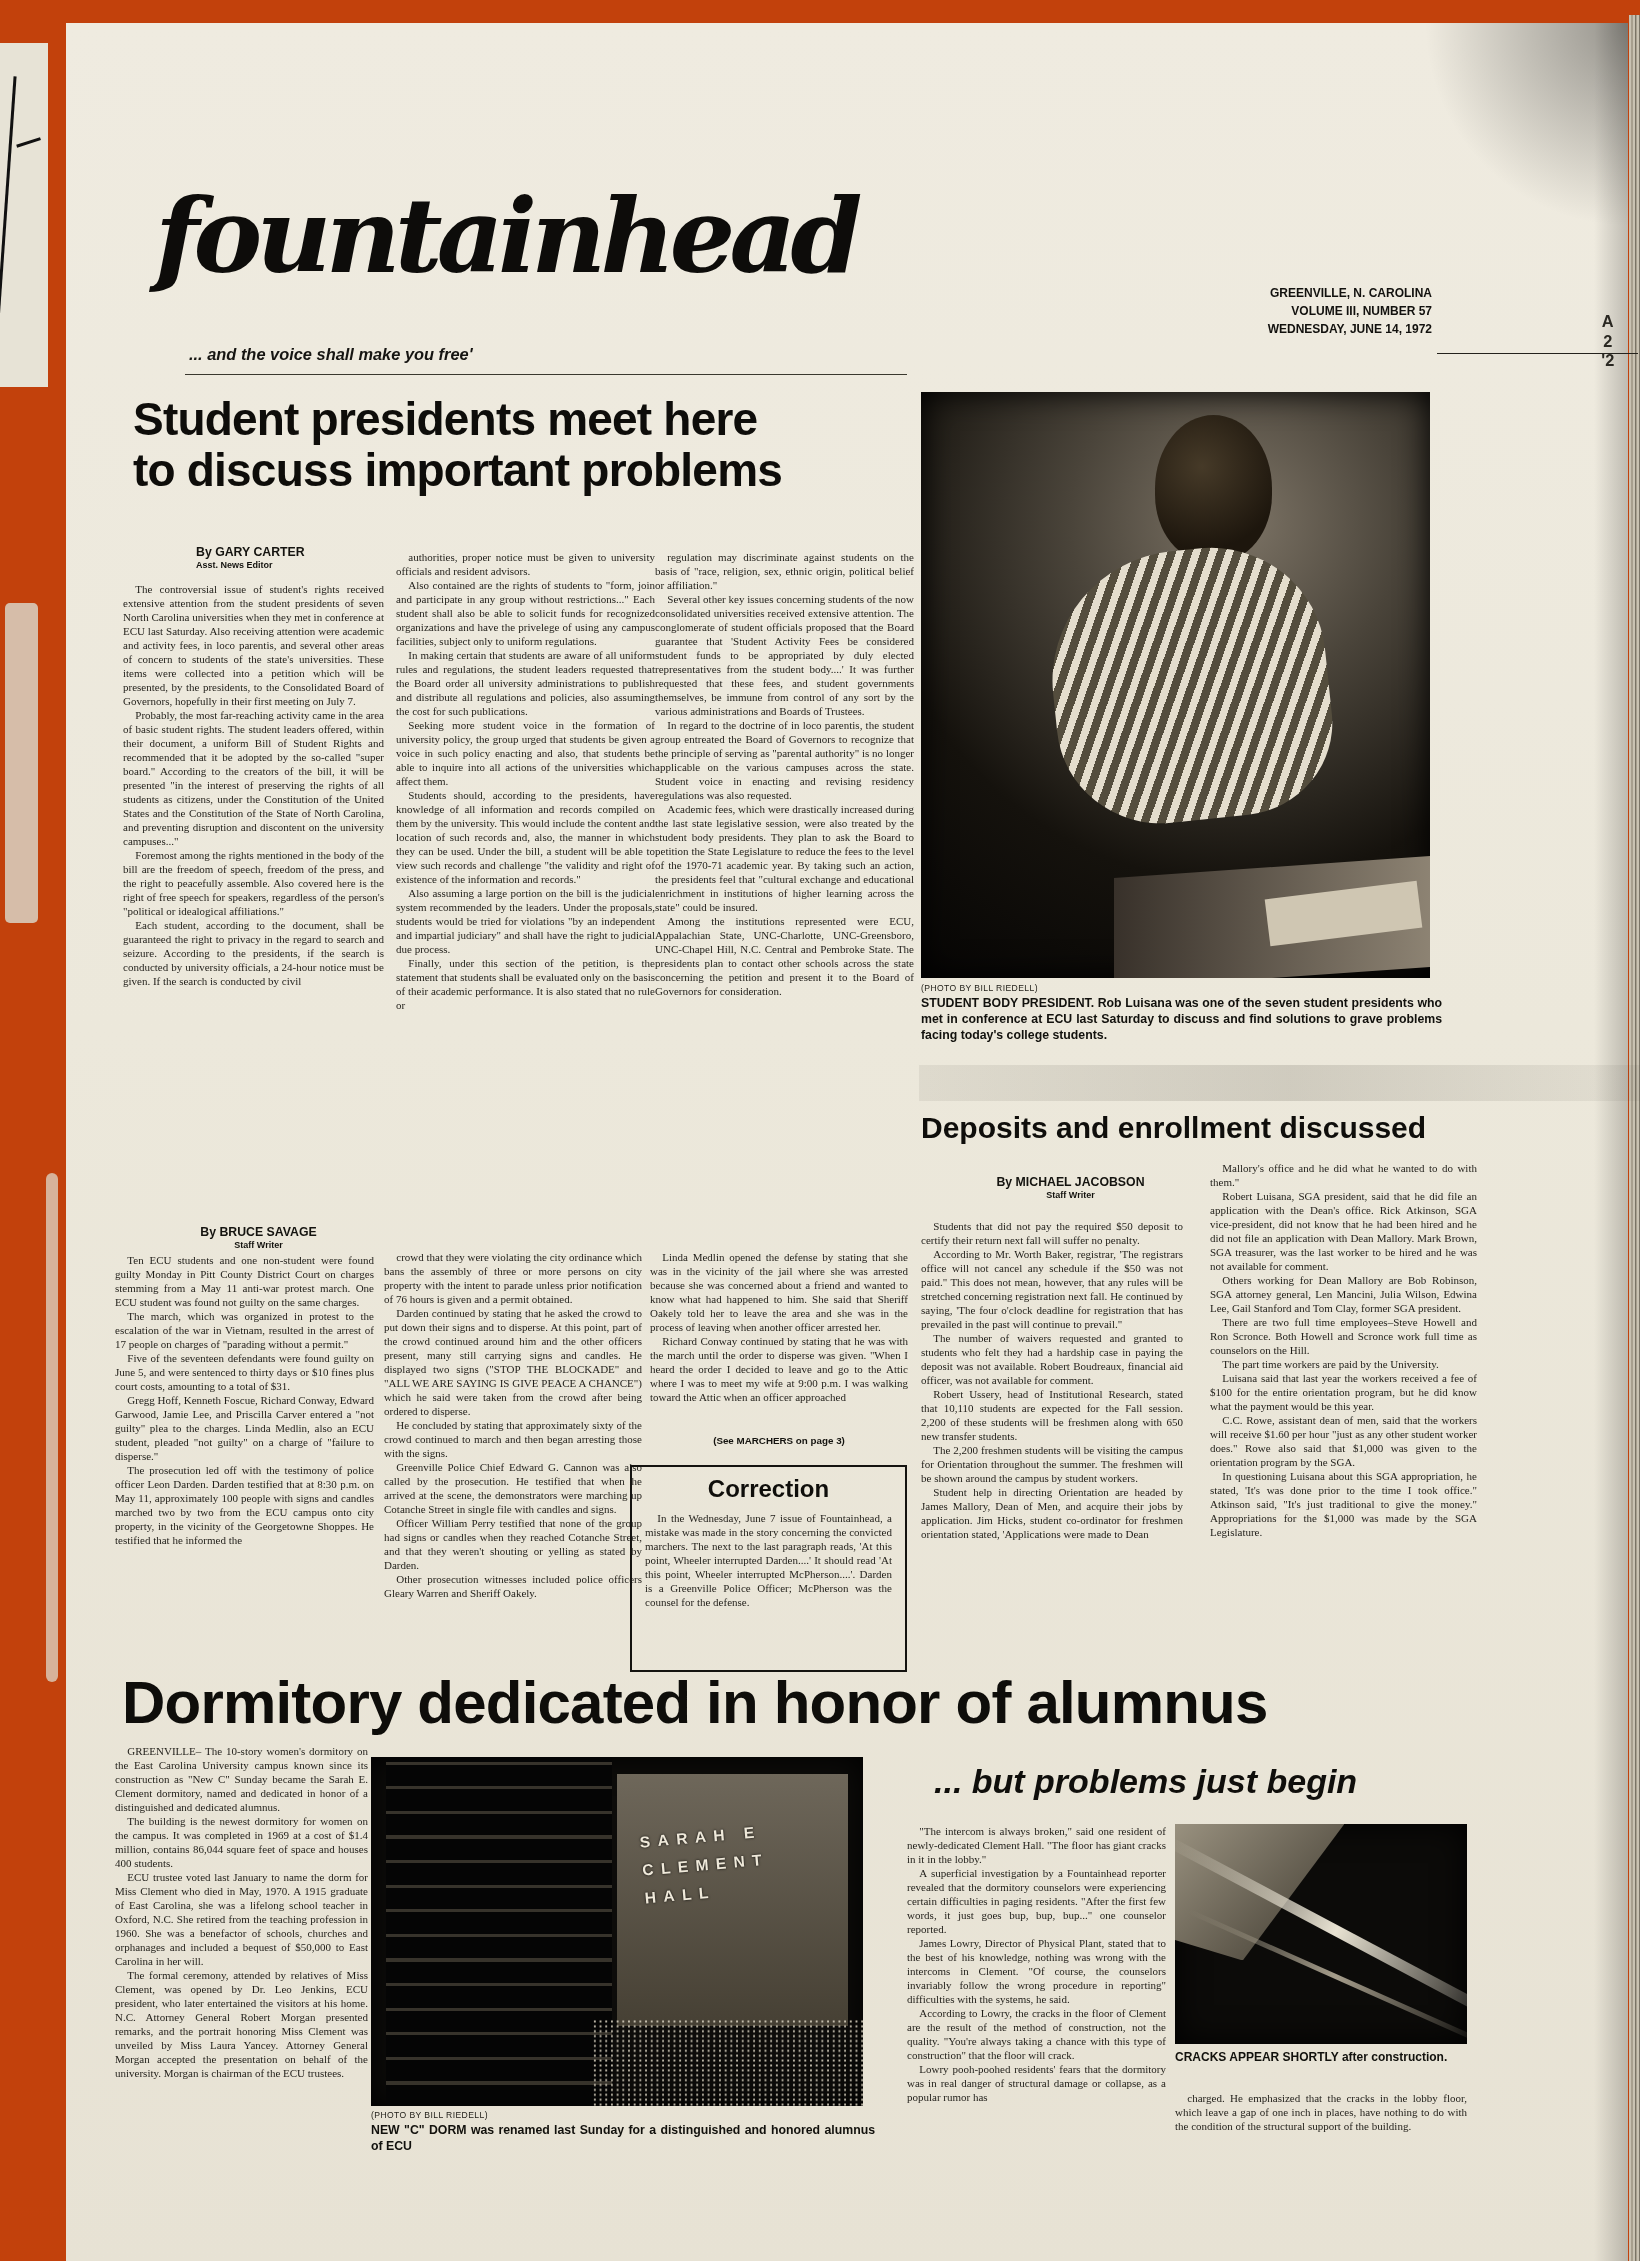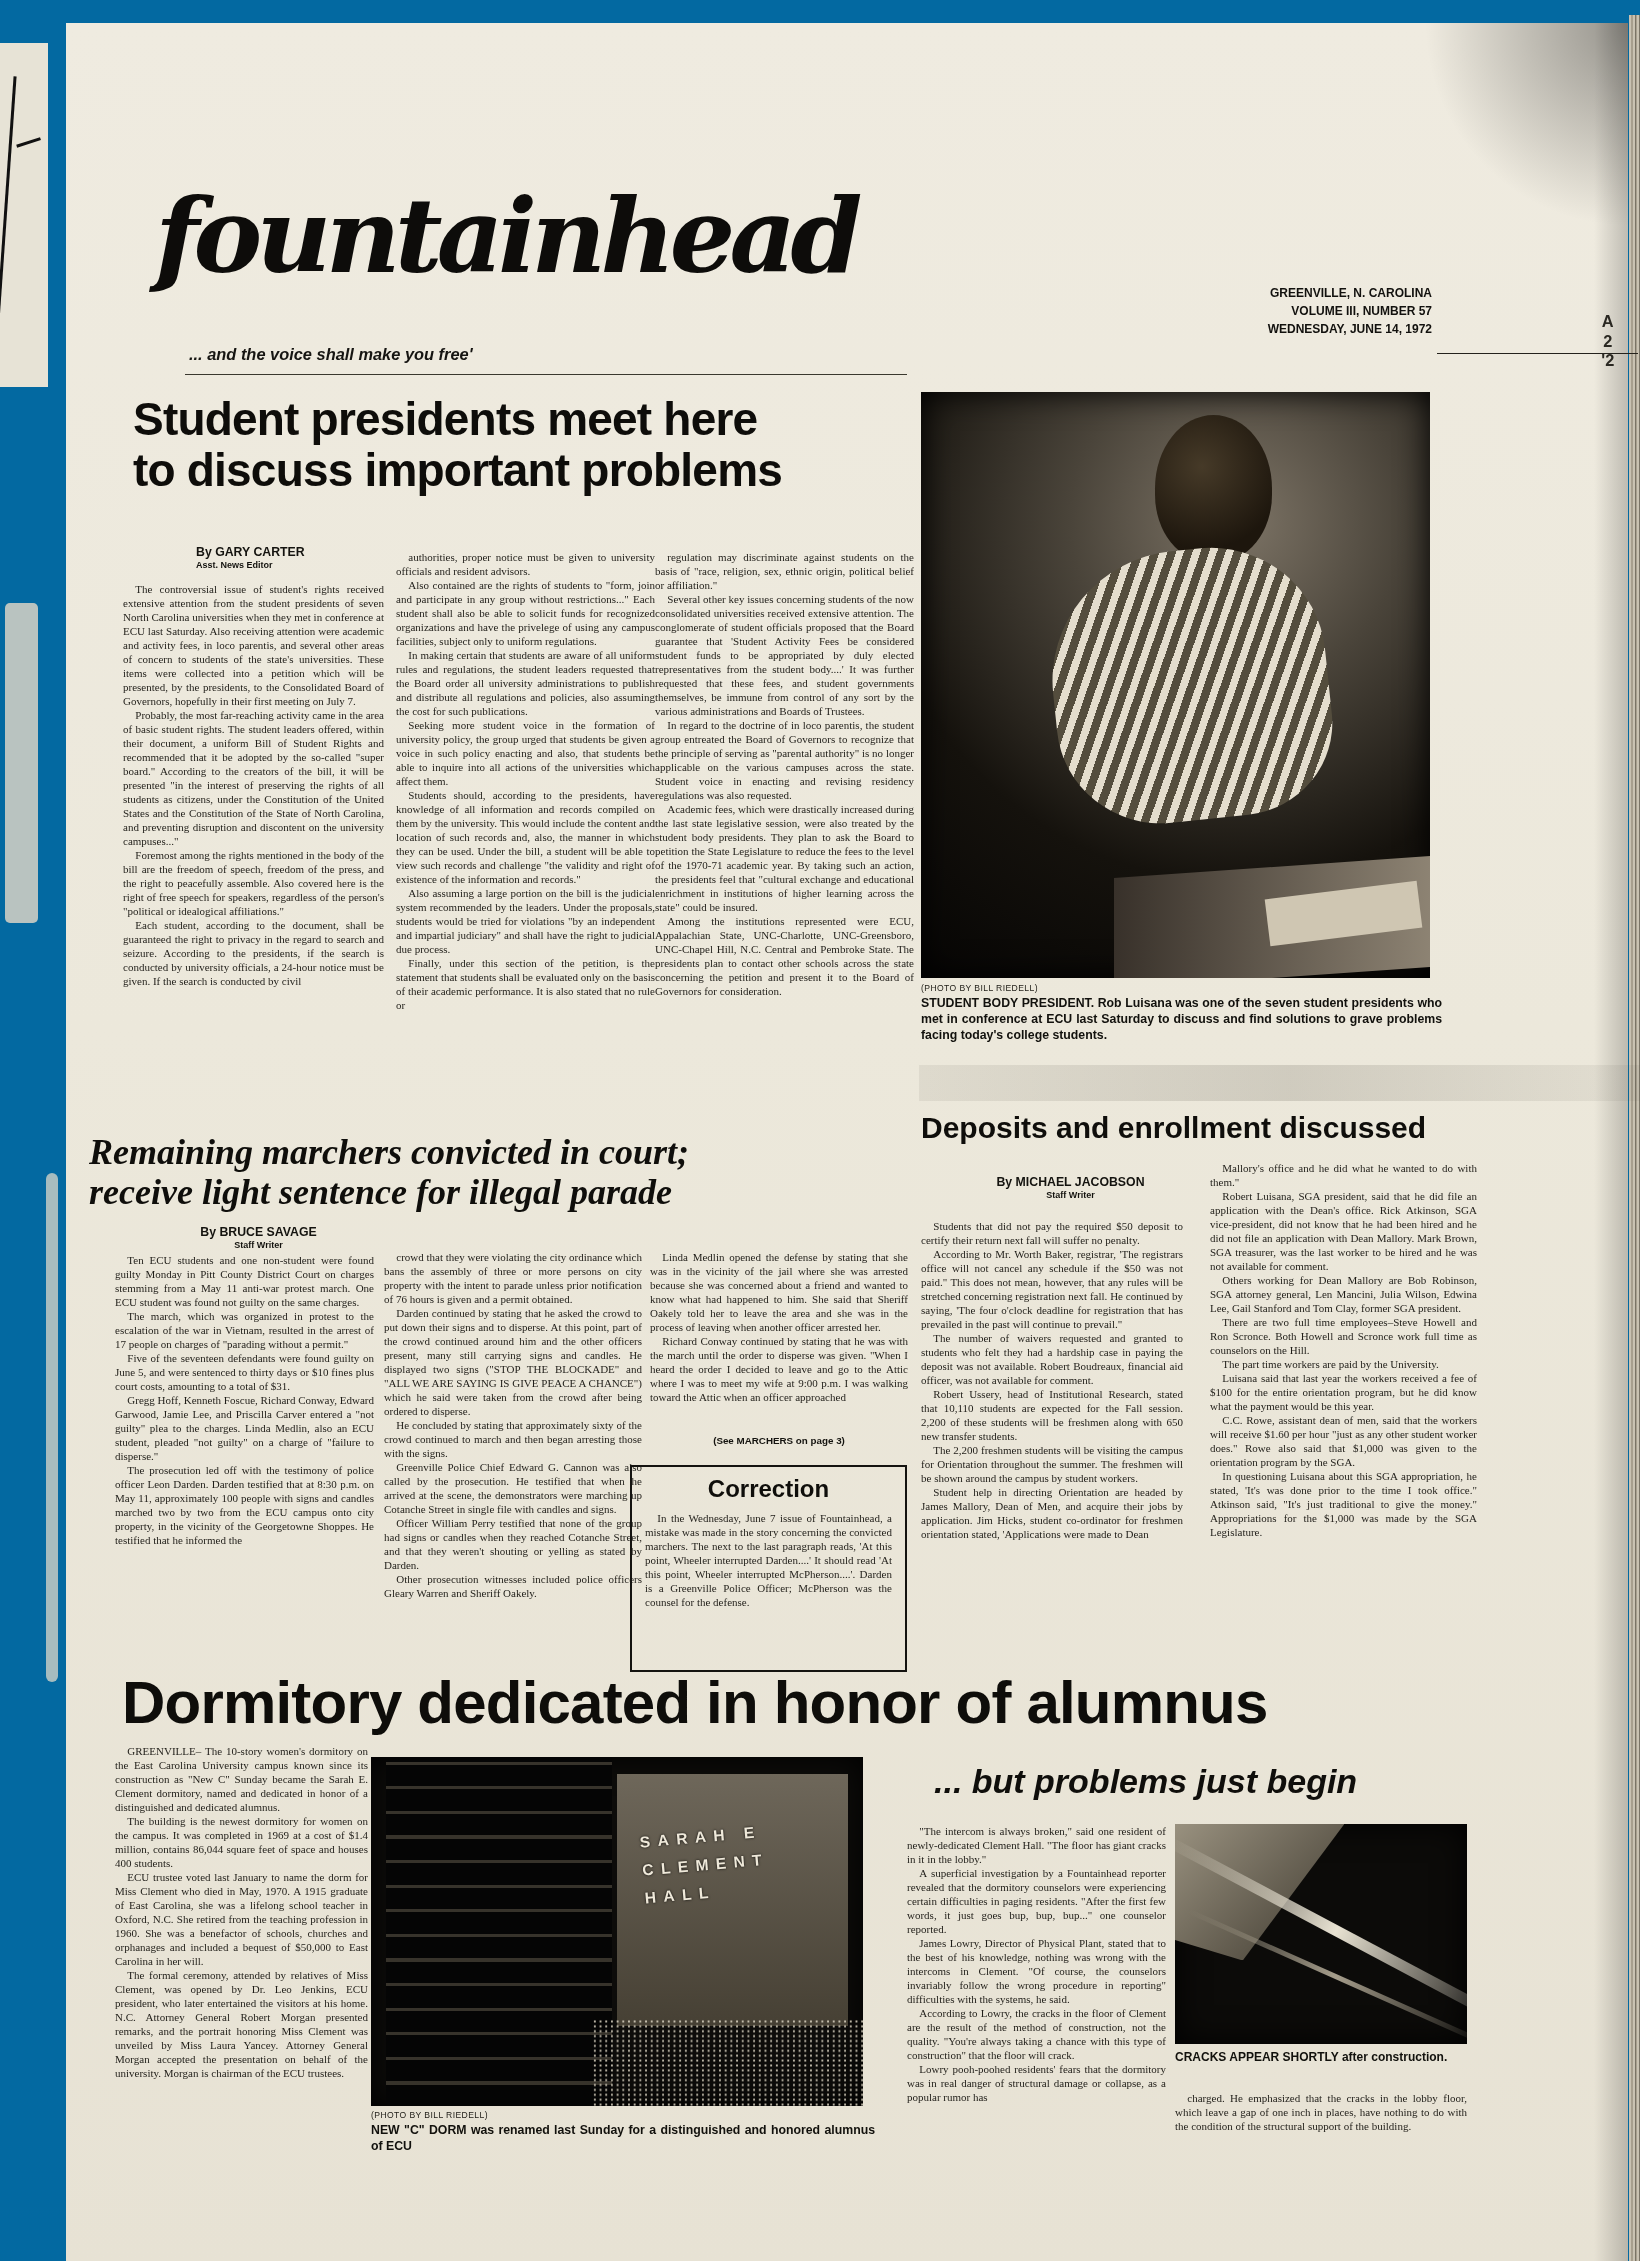--- a/index.html
+++ b/index.html
@@ -1,16 +1,16 @@
 <!DOCTYPE html>
 <html style="font-size:13px"><head>
 <meta charset="utf-8">
 <style>
   html,body { margin:0; padding:0; background:#000; }
-  #stage { position:relative; width:1640px; height:2261px; background:#0369a1; overflow:hidden;
+  #stage { position:relative; width:1640px; height:2261px; background:#c2410c; overflow:hidden;
            font-family:"Liberation Sans", sans-serif; }
 
   
   .frag { position:absolute; }
   #frag-topleft { left:0; top:43px; width:48px; height:344px; background:#e7e3d6; }
   #frag-topleft .stroke1 { position:absolute; left:4.9px; top:33px; width:2.5px; height:246px; background:#111; transform:rotate(4deg); }
   #frag-topleft .stroke2 { position:absolute; left:16.4px; top:98px; width:24.6px; height:2.5px; background:#111; transform:rotate(-18deg); }
   #frag-mid { left:4.9px; top:603px; width:33px; height:320px; background:#d9d4c6; opacity:.85; border-radius:4.9px; }
   #frag-low { left:46px; top:1173px; width:11.5px; height:509px; background:#ddd8ca; opacity:.75; border-radius:6.6px; }
   #right-stack { left:1629px; top:14.8px; width:11.5px; height:2246px; position:absolute;
@@ -192,24 +192,20 @@
 
     <div class="photo" id="photo-president">
       <div class="head"></div>
       <div class="shirt"></div>
       <div class="desk"></div>
       <div class="papers"></div>
     </div>
     <div class="credit" id="credit-president">(PHOTO BY BILL RIEDELL)</div>
     <div class="photocap" id="cap-president">STUDENT BODY PRESIDENT. Rob Luisana was one of the seven student presidents who met in conference at ECU last Saturday to discuss and find solutions to grave problems facing today's college students.</div>
 
-    <div class="hl-marchers">
-      <div>Remaining marchers convicted in court;</div>
-      <div>receive light sentence for illegal parade</div>
-    </div>
     <div class="byline" id="byline-marchers">
       <div class="by">By BRUCE SAVAGE</div>
       <div class="role">Staff Writer</div>
     </div>
     <div class="bodycol" id="m-col1">
         <p>Ten ECU students and one non-student were found guilty Monday in Pitt County District Court on charges stemming from a May 11 anti-war protest march. One ECU student was found not guilty on the same charges.</p>
         <p>The march, which was organized in protest to the escalation of the war in Vietnam, resulted in the arrest of 17 people on charges of "parading without a permit."</p>
         <p>Five of the seventeen defendants were found guilty on June 5, and were sentenced to thirty days or $10 fines plus court costs, amounting to a total of $31.</p>
         <p>Gregg Hoff, Kenneth Foscue, Richard Conway, Edward Garwood, Jamie Lee, and Priscilla Carver entered a "not guilty" plea to the charges. Linda Medlin, also an ECU student, pleaded "not guilty" on a charge of "failure to disperse."</p>
         <p>The prosecution led off with the testimony of police officer Leon Darden. Darden testified that at 8:30 p.m. on May 11, approximately 100 people with signs and candles marched two by two from the ECU campus onto city property, in the vicinity of the Georgetowne Shoppes. He testified that he informed the</p>

